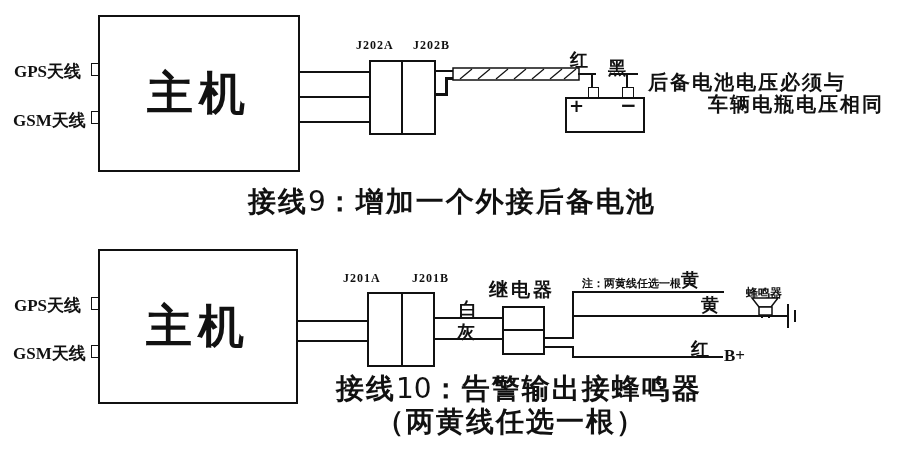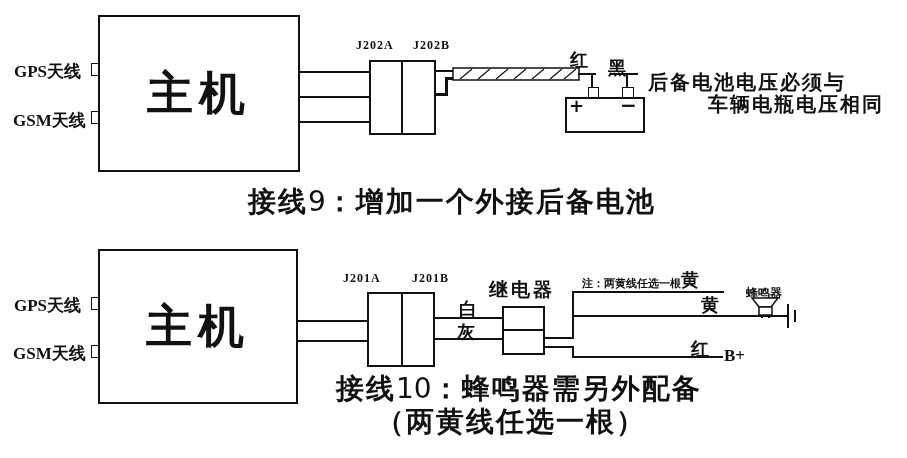--- a/index.html
+++ b/index.html
@@ -138,18 +138,18 @@
       <polygon points="3,3 29,3 22,12 10,12" fill="#fff" stroke="#111" stroke-width="1.5"></polygon>
       <rect x="10" y="12" width="13" height="8" fill="#fff" stroke="#111" stroke-width="1.5"></rect>
       <line x1="13" y1="20" x2="13" y2="23" stroke="#111" stroke-width="2"></line>
       <line x1="20" y1="20" x2="20" y2="23" stroke="#111" stroke-width="2"></line>
     </svg>
 
     <div class="vline" style="left:787px;top:304px;height:24px;"></div>
     <div class="vline" style="left:794px;top:310px;height:12px;"></div>
 
     <div class="abs caption" style="left:336px;top:370px;">
-      <span>接线</span><span class="num">10</span><span>：蜂鸣器需另外配备</span>
+      <span>接线</span><span class="num">10</span><span>：告警输出接蜂鸣器</span>
     </div>
     <div class="abs caption" style="left:376px;top:403px;">（两黄线任选一根）</div>
   </div>
 
 </div>
 
 </body></html>

